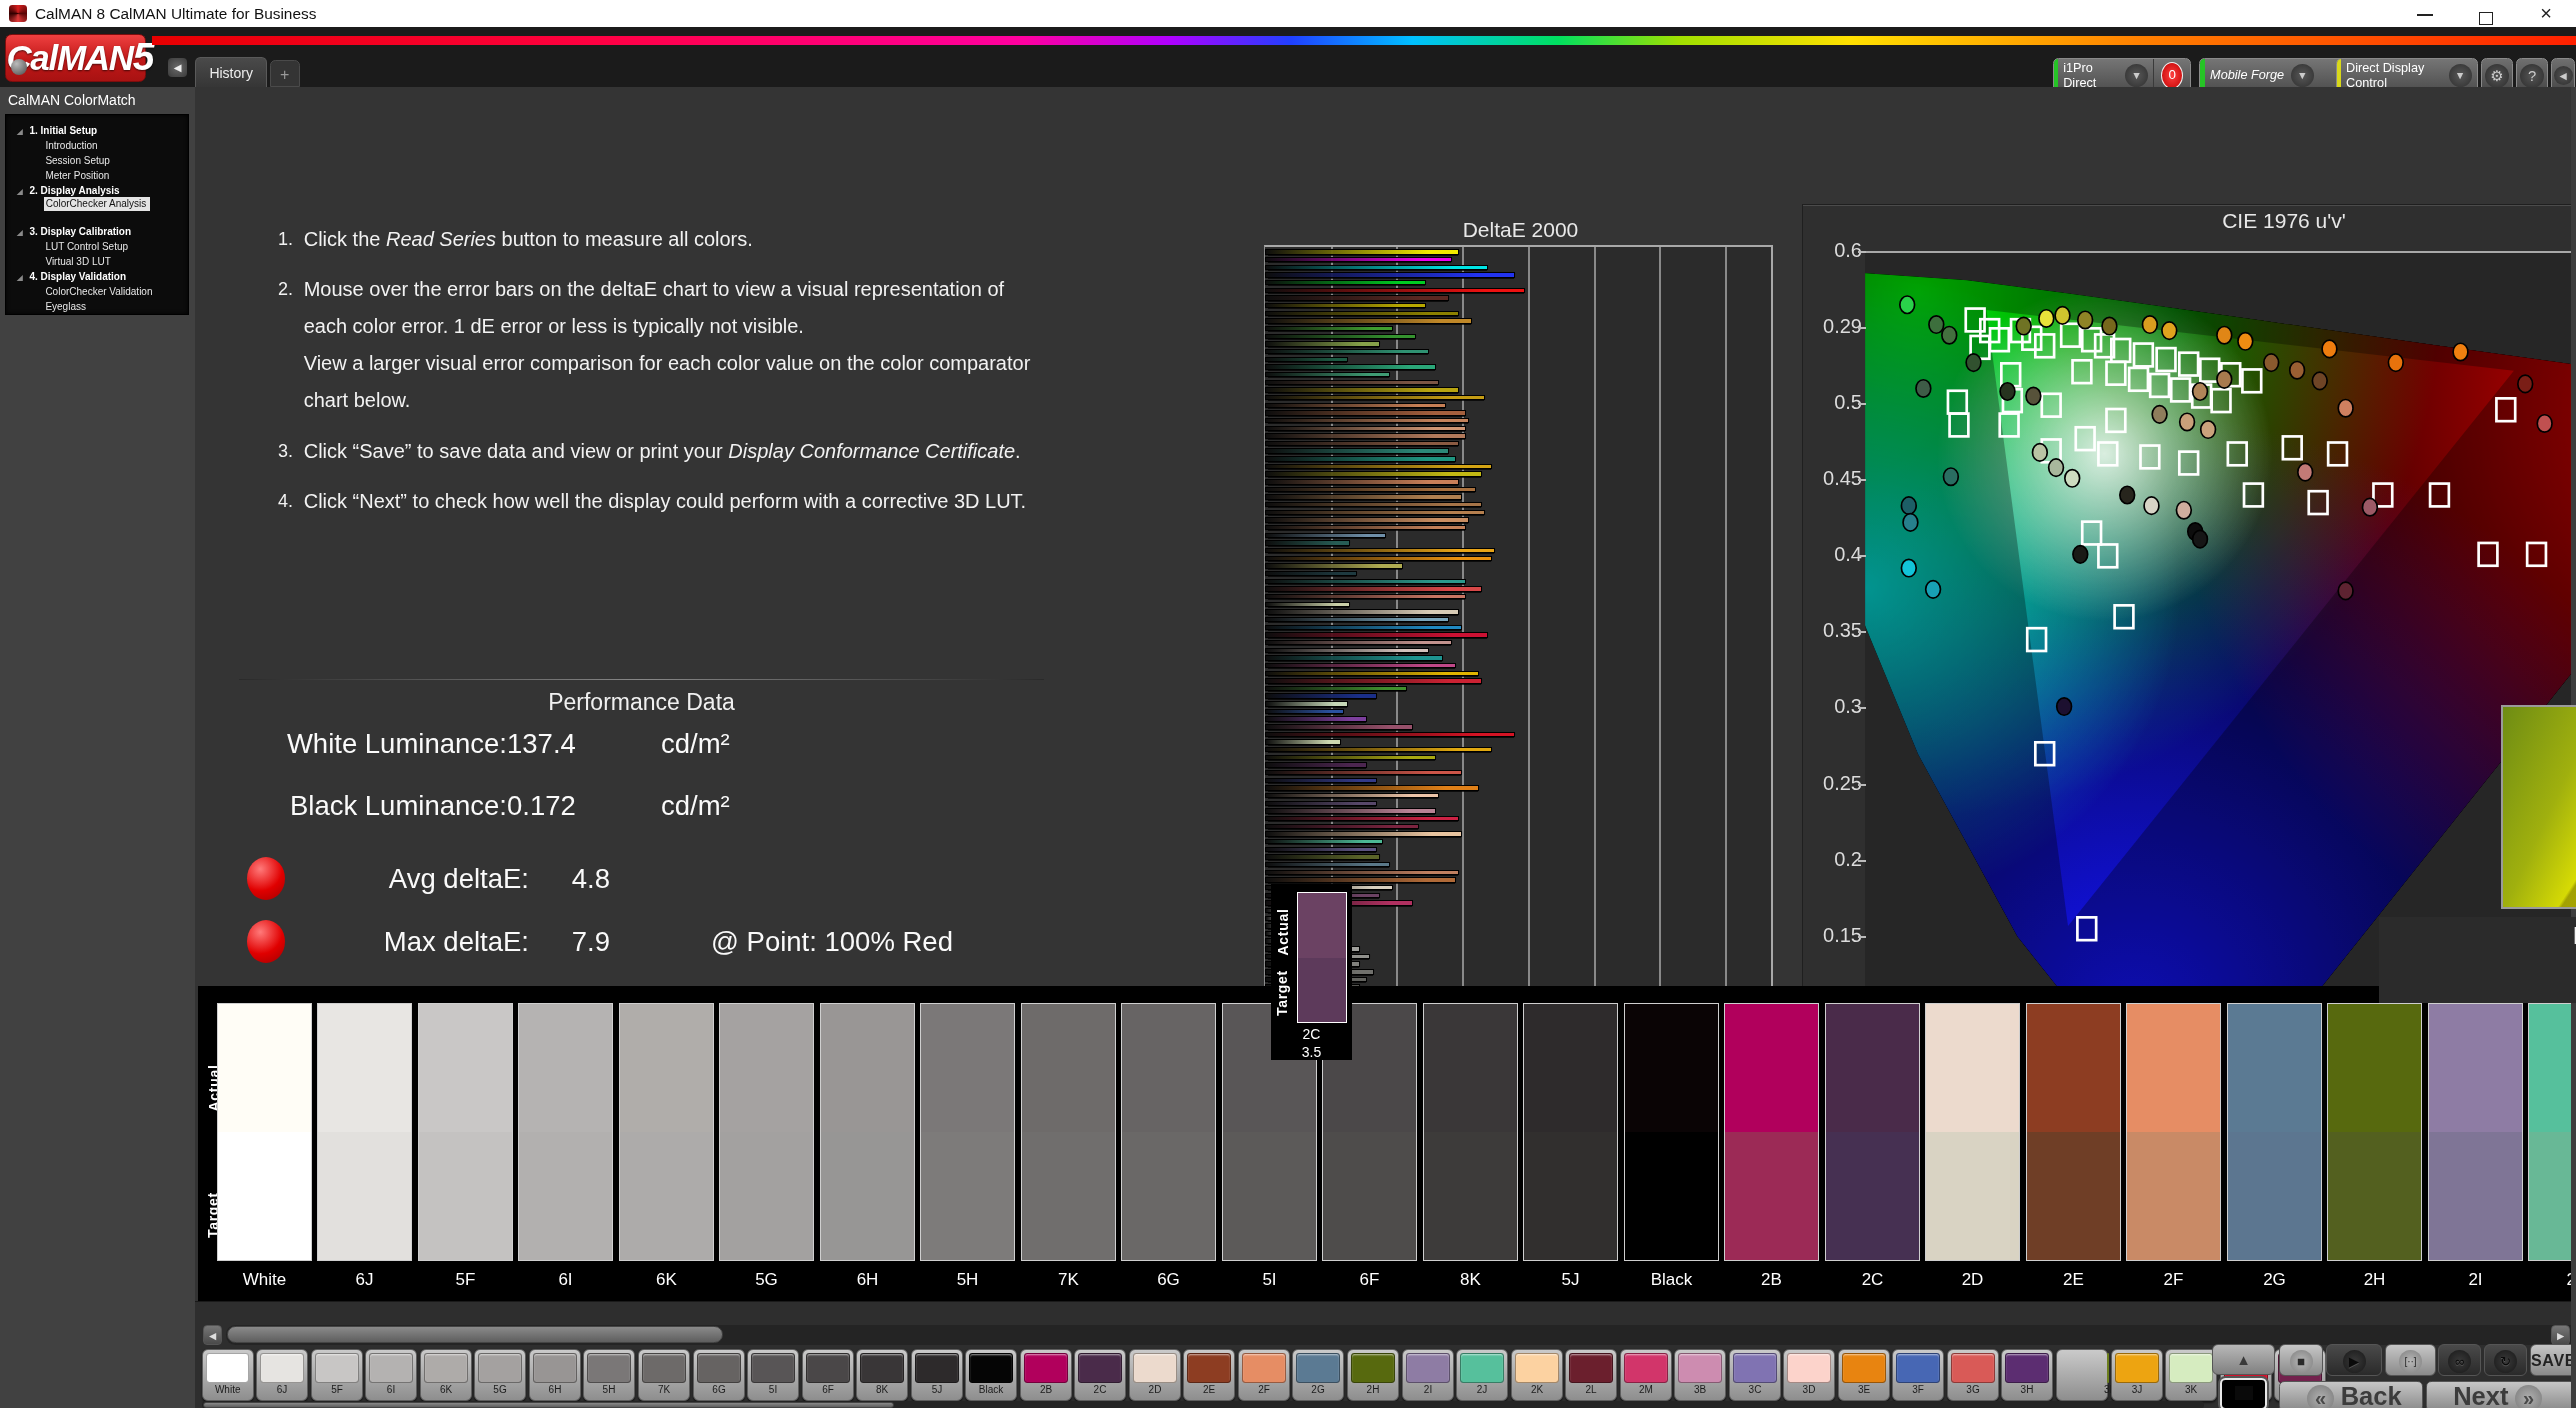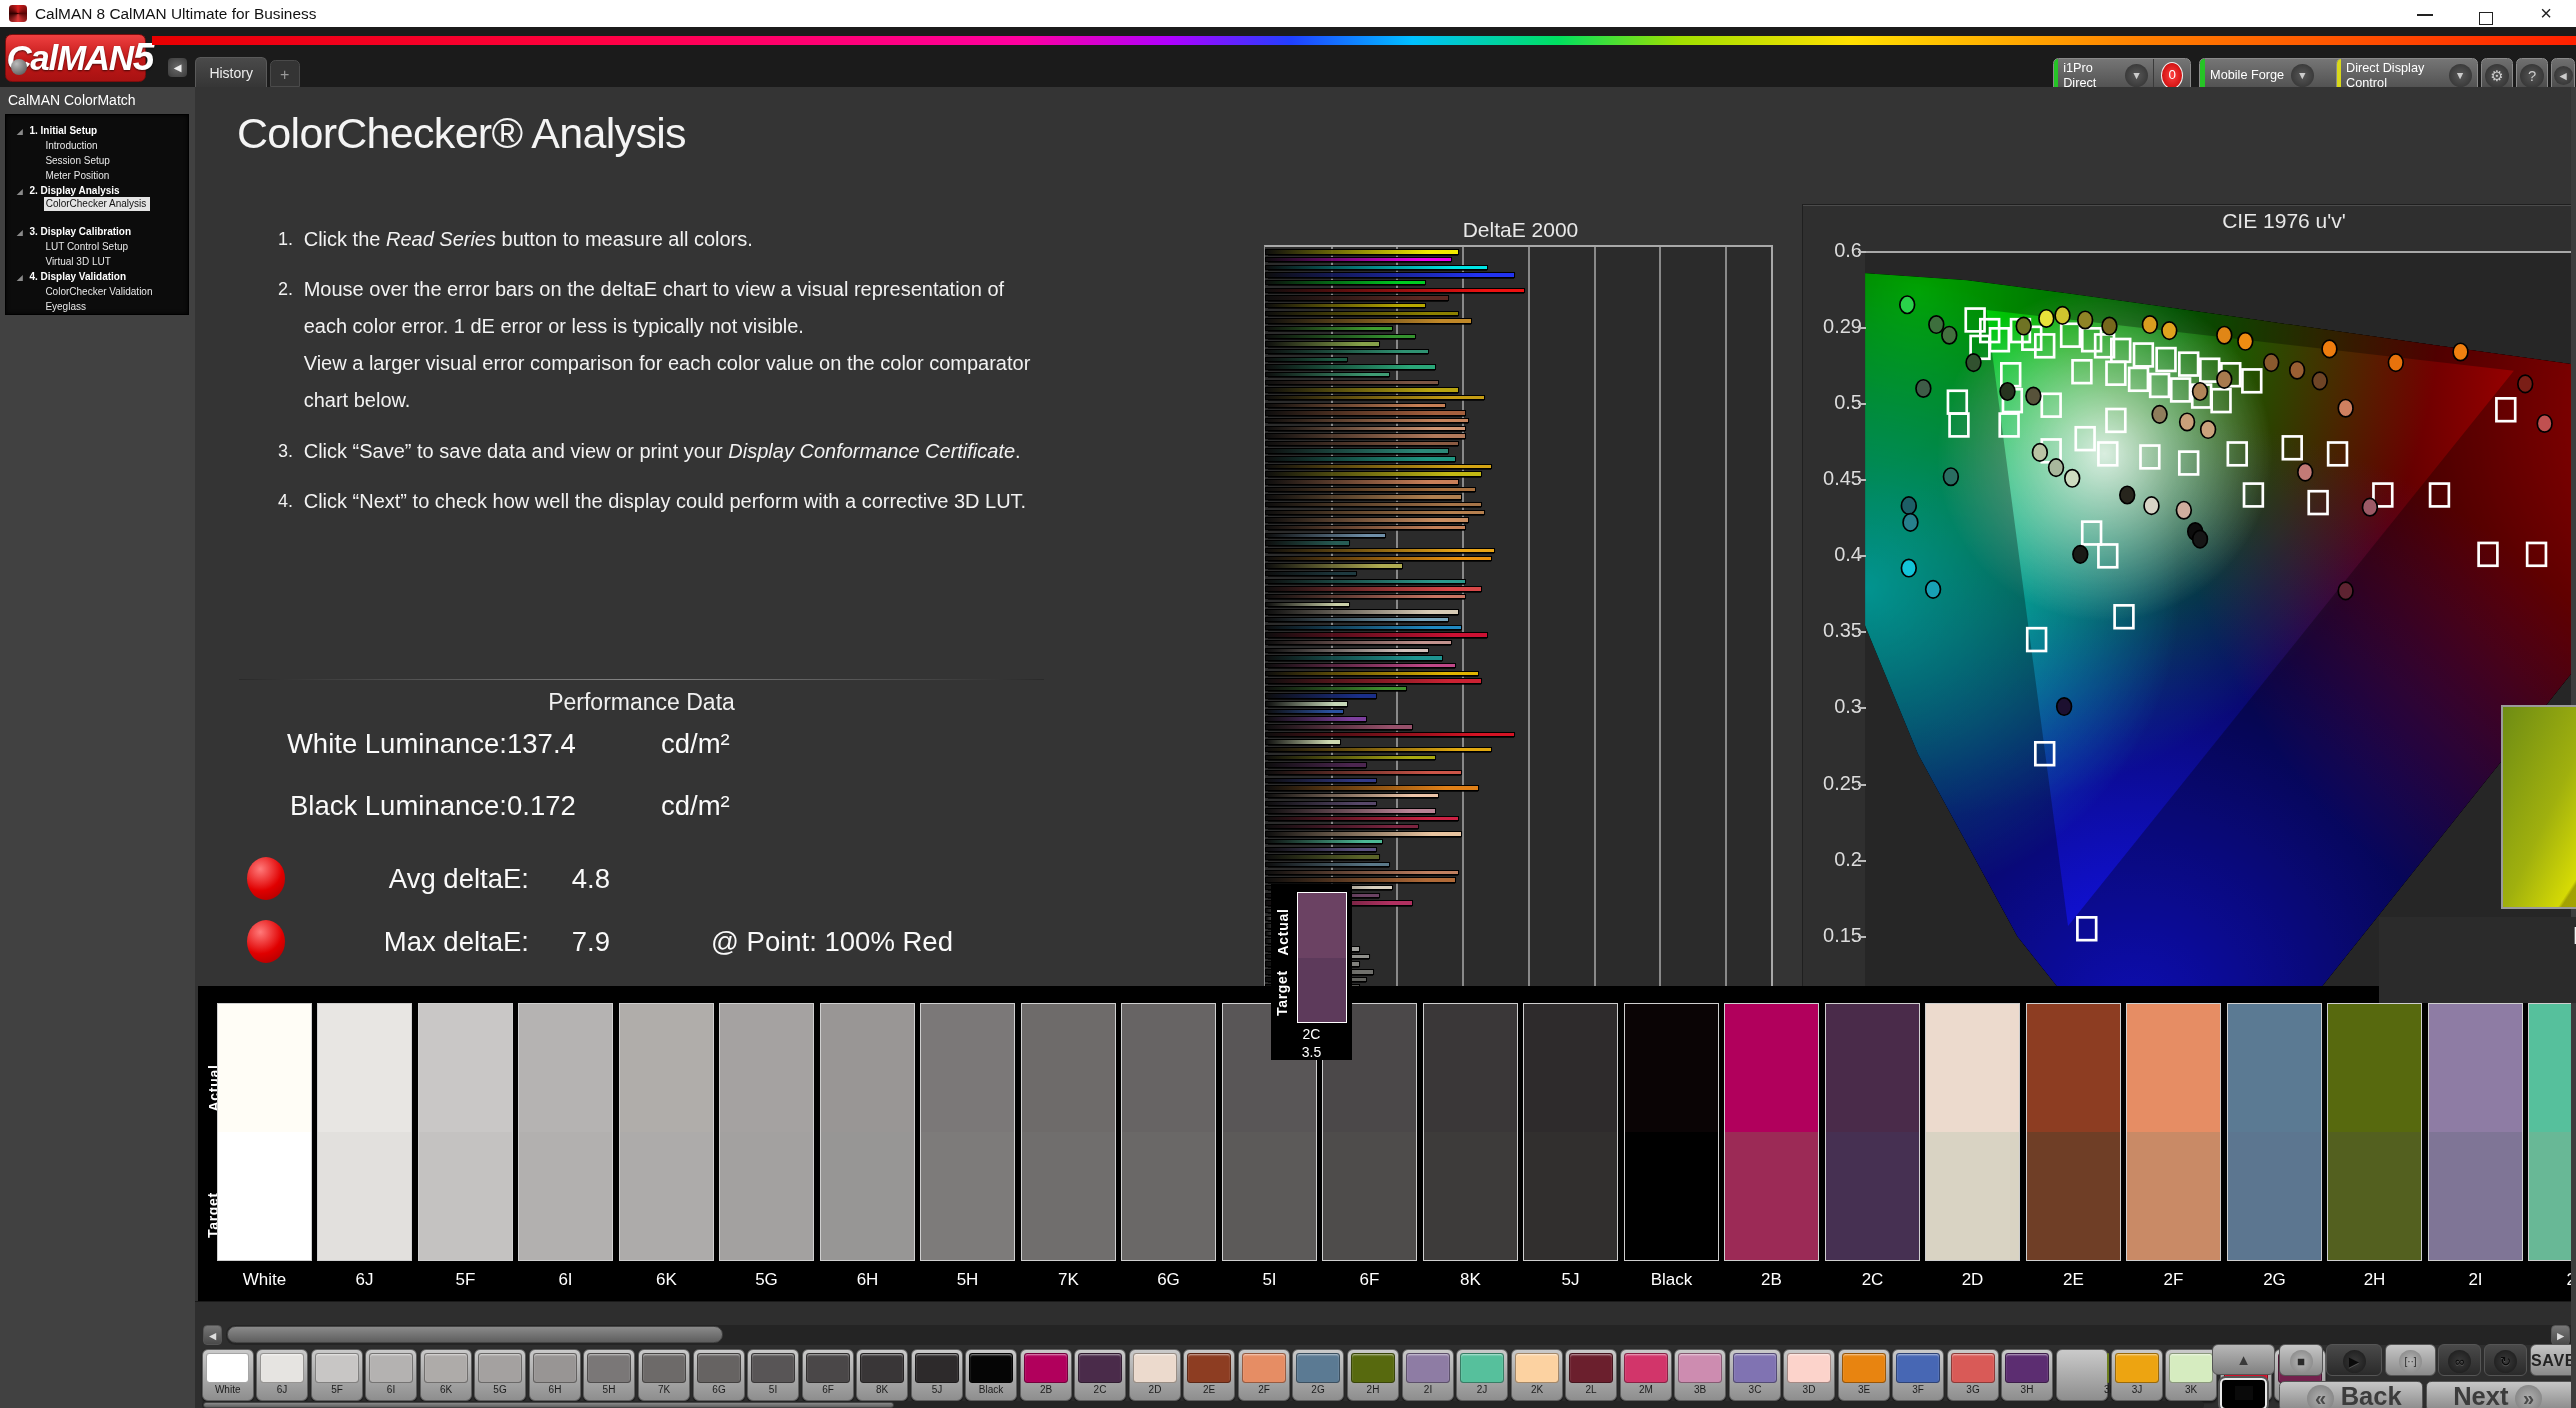--- a/index.html
+++ b/index.html
@@ -181,21 +181,21 @@
   <div id="rainbow"></div>
   <div id="meters">
       <div class="meter" style="left: 2053px; width: 138px;">
         <div class="stripe" style="background: rgb(38, 196, 38);"></div>
         <div class="mlabel">X-Rite i1Pro
 Direct View</div>
         <div class="ddc">▼</div>
         <div class="sep"></div>
         <div class="badge">0</div>
       </div>
-      <div class="meter" style="left: 2199px; width: 148px;">
+      <div class="meter" style="left: 2199px; width: 148px; font-style: italic;">
         <div class="stripe" style="background: rgb(38, 196, 38);"></div>
         <div class="mlabel">Mobile Forge</div>
         <div class="ddc">▼</div>
       </div>
       <div class="meter" style="left: 2336px; width: 142px;">
         <div class="stripe" style="background: rgb(216, 216, 26);"></div>
         <div class="mlabel">Direct Display Control</div>
         <div class="ddc">▼</div>
       </div>
     </div>
@@ -230,21 +230,20 @@
       <div class="nav-section"><span class="tri">◢</span>3. Display Calibration</div>
       <div class="nav-item">LUT Control Setup</div>
       <div class="nav-item">Virtual 3D LUT</div>
       <div class="nav-section"><span class="tri">◢</span>4. Display Validation</div>
       <div class="nav-item">ColorChecker Validation</div>
       <div class="nav-item">Eyeglass</div>
     </div>
 </div>
 
 <div id="main">
-  <div id="page-title">ColorChecker® Analysis</div>
   <div id="steps">
       <div class="step">
         <div class="num">1.</div>
         <div class="txt"><span>Click the </span><em>Read Series</em><span> button to measure all colors.</span></div>
       </div>
       <div class="step">
         <div class="num">2.</div>
         <div class="txt"><span>Mouse over the error bars on the deltaE chart to view a visual representation of each color error. 1 dE error or less is typically not visible.</span><br><span>View a larger visual error comparison for each color value on the color comparator chart below.</span></div>
       </div>
       <div class="step">

